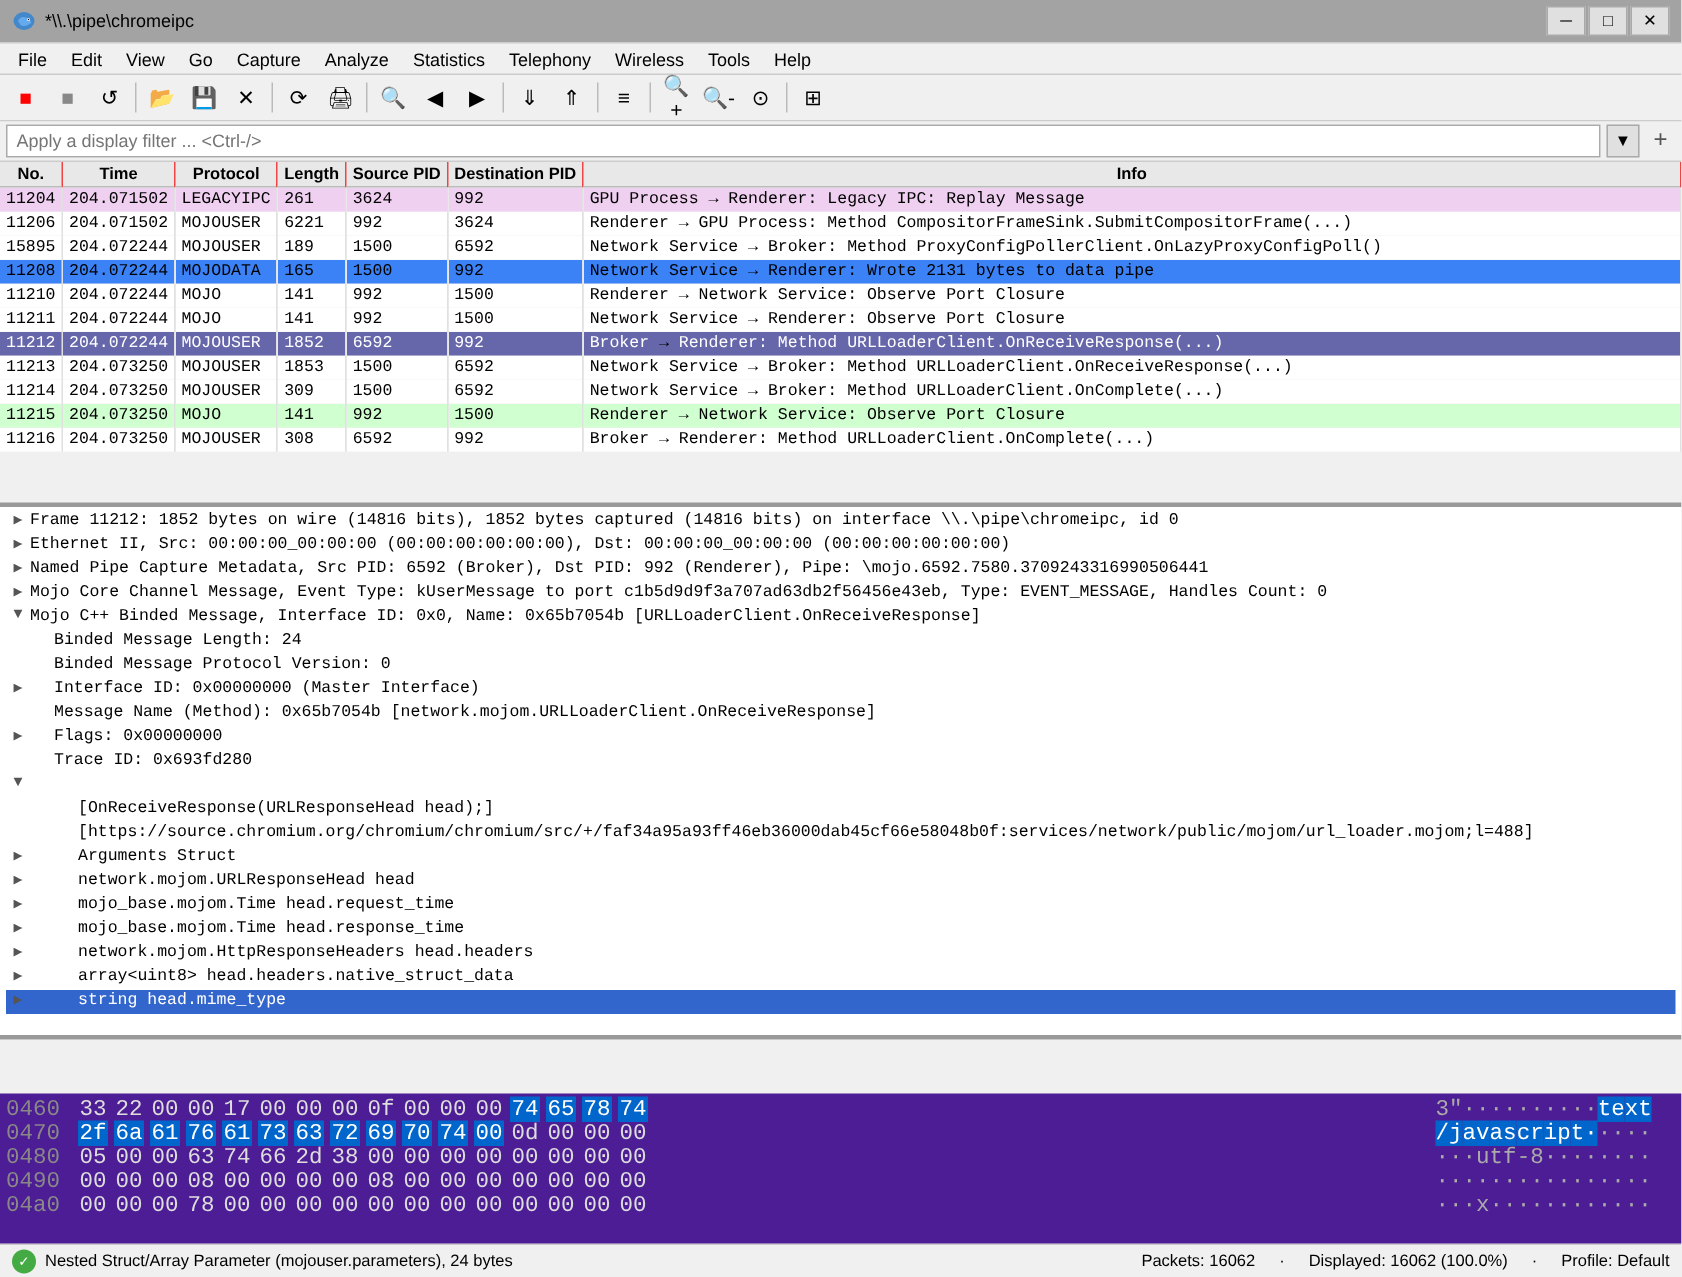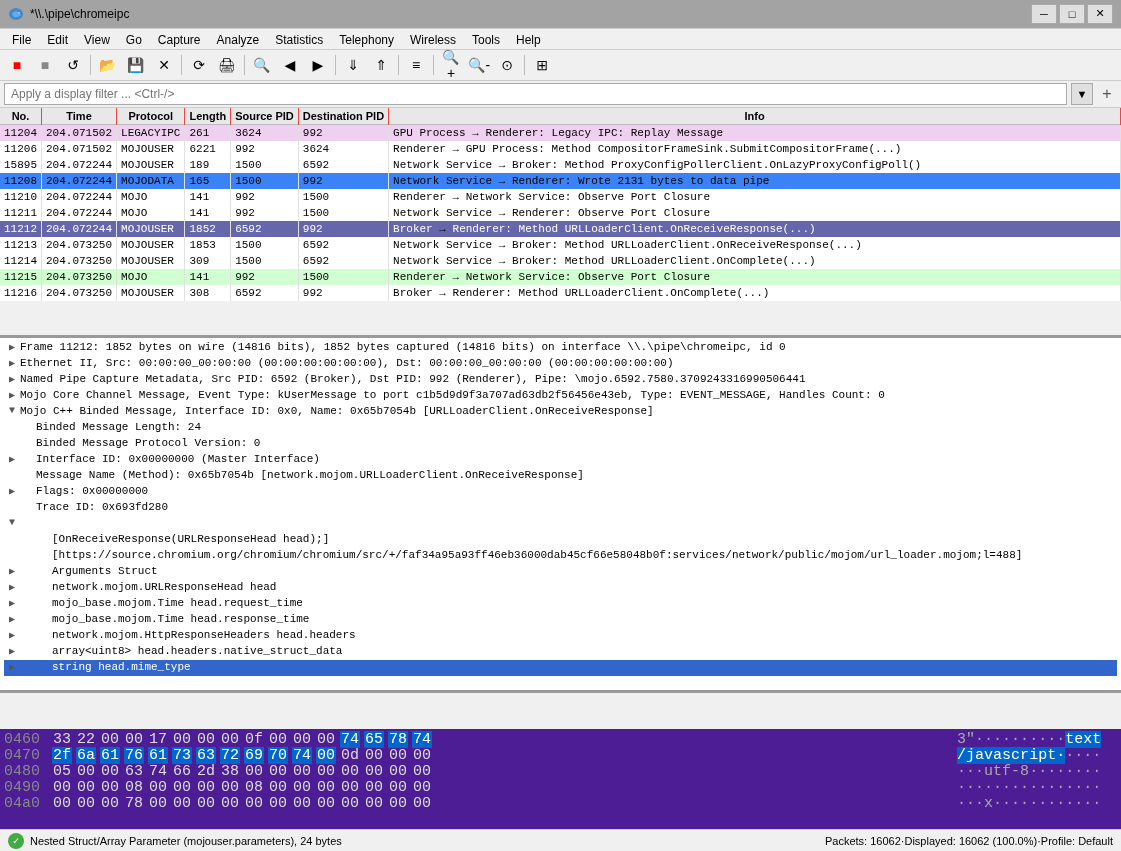--- a/index.html
+++ b/index.html
@@ -719,20 +719,20 @@
         <span class="hex-ascii"><span>·</span><span>·</span><span>·</span><span>x</span><span>·</span><span>·</span><span>·</span><span>·</span><span>·</span><span>·</span><span>·</span><span>·</span><span>·</span><span>·</span><span>·</span><span>·</span></span>
       </div>
     </div>
 </div>
 
 <div class="status-bar">
   <div class="status-left">
     <div class="status-icon">✓</div>
     <span>Nested Struct/Array Parameter (mojouser.parameters), 24 bytes</span>
   </div>
-  <div style="display:flex;gap:0;align-items:center;">
+  <div style="display:flex;gap:16px;align-items:center;">
     <span>Packets: 16062</span>
     <span>·</span>
     <span>Displayed: 16062 (100.0%)</span>
     <span>·</span>
     <span>Profile: Default</span>
   </div>
 </div>
 
 </body></html>

